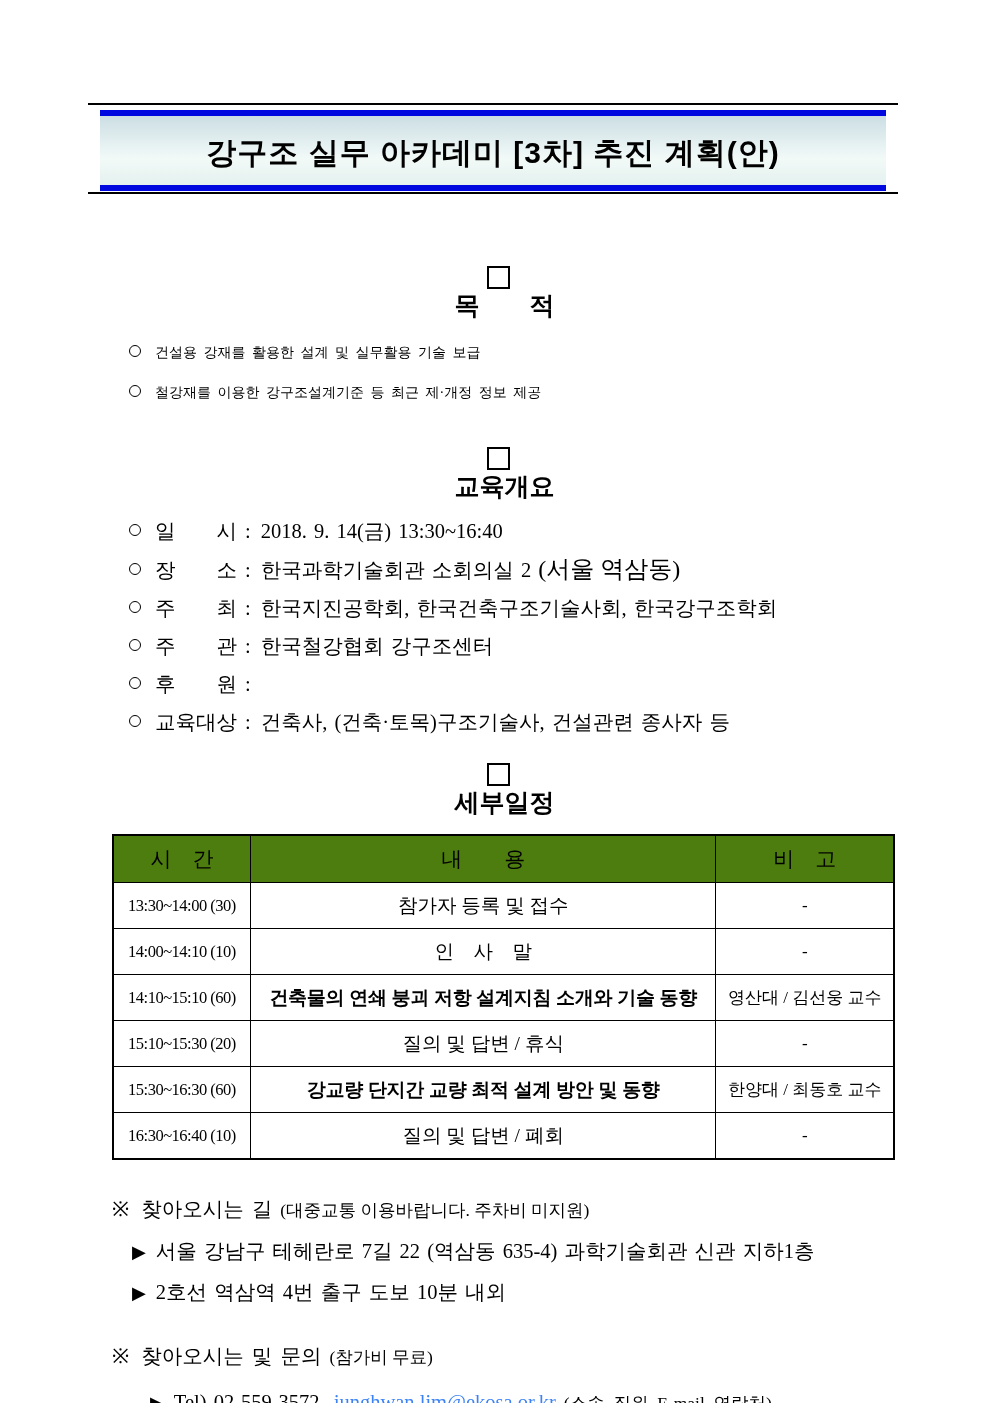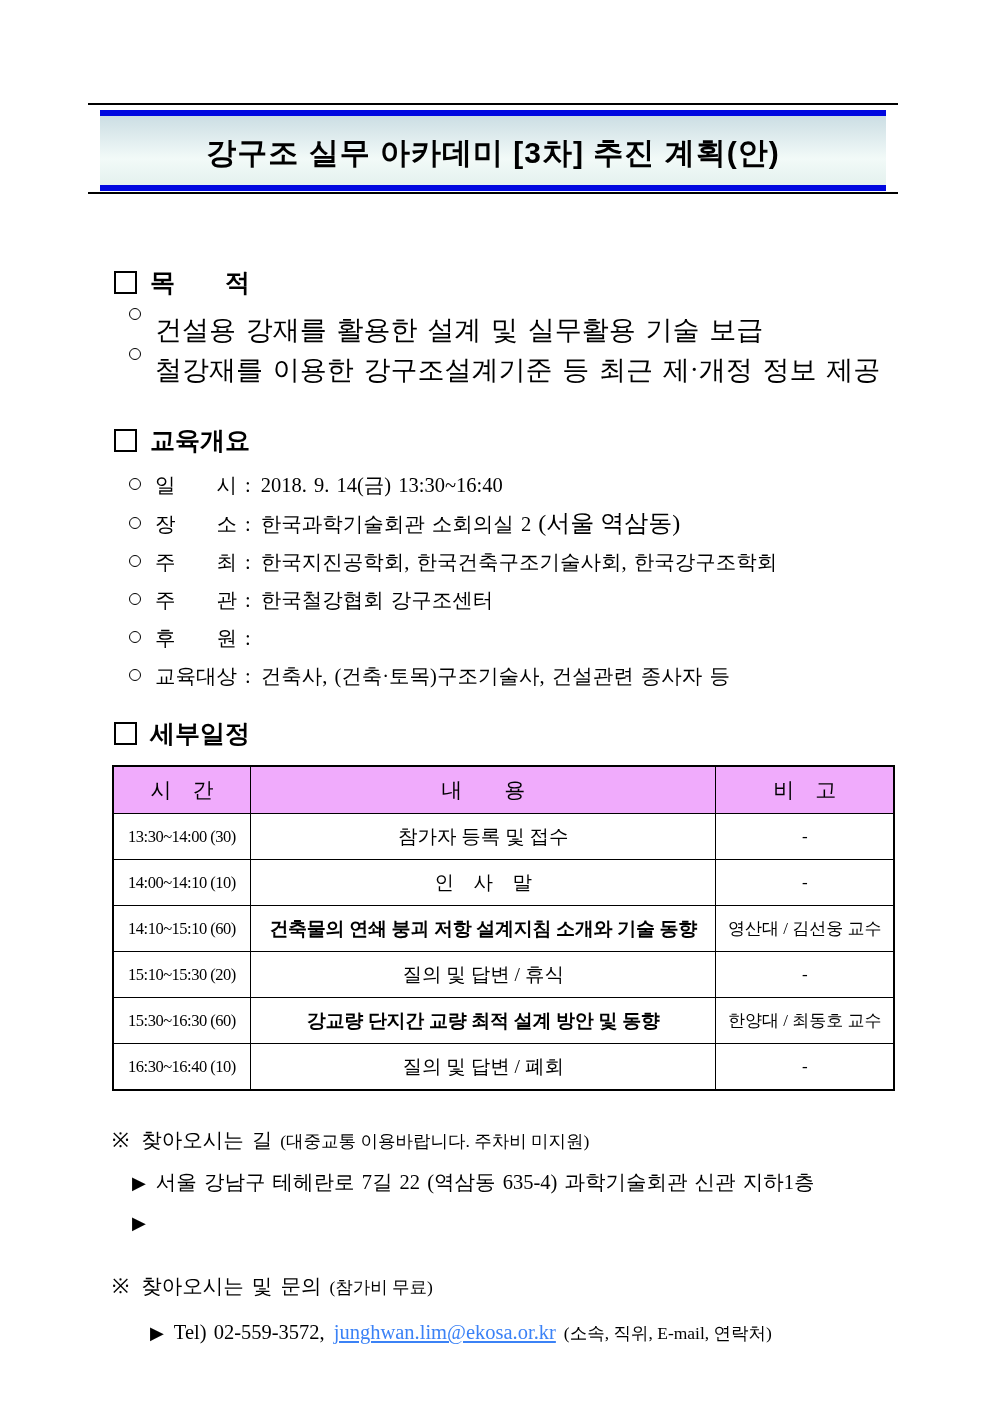--- a/index.html
+++ b/index.html
@@ -50,41 +50,42 @@
 
   
   .section-heading {
     display: flex;
     align-items: center;
     font-family: "Liberation Sans", "DejaVu Sans", sans-serif;
     font-weight: bold;
     font-size: 25px;
     line-height: 32px;
     margin-left: 2px;
+    flex-direction: column;
   }
   .sq-marker {
     display: inline-block;
     width: 19px;
     height: 19px;
     border: 2px solid #000000;
     margin-right: 13px;
     flex: 0 0 auto;
   }
   .heading-label { white-space: pre-wrap; }
 
   .purpose-section { margin-top: 72px; }
   .overview-section { margin-top: 34px; }
   .schedule-section { margin-top: 22px; }
 
   
   .bullet-list { margin-top: 12px; }
   .bullet-row {
     display: flex;
-    align-items: flex-start;
-    font-size: 27px;
+    align-items: center;
+    font-size: 14px;
     line-height: 40px;
     padding-left: 17px;
   }
   .circle-bullet {
     display: inline-block;
     width: 10px;
     height: 10px;
     border: 1.5px solid #000000;
     border-radius: 50%;
     margin-right: 14px;
@@ -129,21 +130,21 @@
   }
   .schedule-table th, .schedule-table td {
     border: 1px solid #000000;
     text-align: center;
     vertical-align: middle;
     padding: 0 4px;
     overflow: hidden;
   }
   .schedule-table { border: 2px solid #000000; }
   .schedule-table th {
-    background: #f0abfc;
+    background: #4d7c0f;
     font-weight: normal;
     font-size: 21px;
     height: 46px;
     white-space: pre-wrap;
   }
   .schedule-table td { height: 45px; }
   .col-time   { width: 17.6%; }
   .col-content{ width: 59.6%; }
   .col-remark { width: 22.8%; }
   .cell-time {
@@ -322,20 +323,21 @@
       <span class="note-marker">※</span>
       <span class="note-title">찾아오시는 길</span>
       <span class="note-title-note">(대중교통 이용바랍니다. 주차비 미지원)</span>
     </div>
     <div class="arrow-row">
       <span class="arrow-marker">▶</span>
       <span class="arrow-text">서울 강남구 테헤란로 7길 22 (역삼동 635-4) 과학기술회관 신관 지하1층</span>
     </div>
     <div class="arrow-row">
       <span class="arrow-marker">▶</span>
+      <span class="arrow-text">2호선 역삼역 4번 출구 도보 10분 내외</span>
     </div>
   </div>
 
   <div class="note-block reg-block">
     <div class="note-title-row">
       <span class="note-marker">※</span>
       <span class="note-title">찾아오시는 및 문의</span>
       <span class="note-title-note">(참가비 무료)</span>
     </div>
     <div class="arrow-row tel-row">

